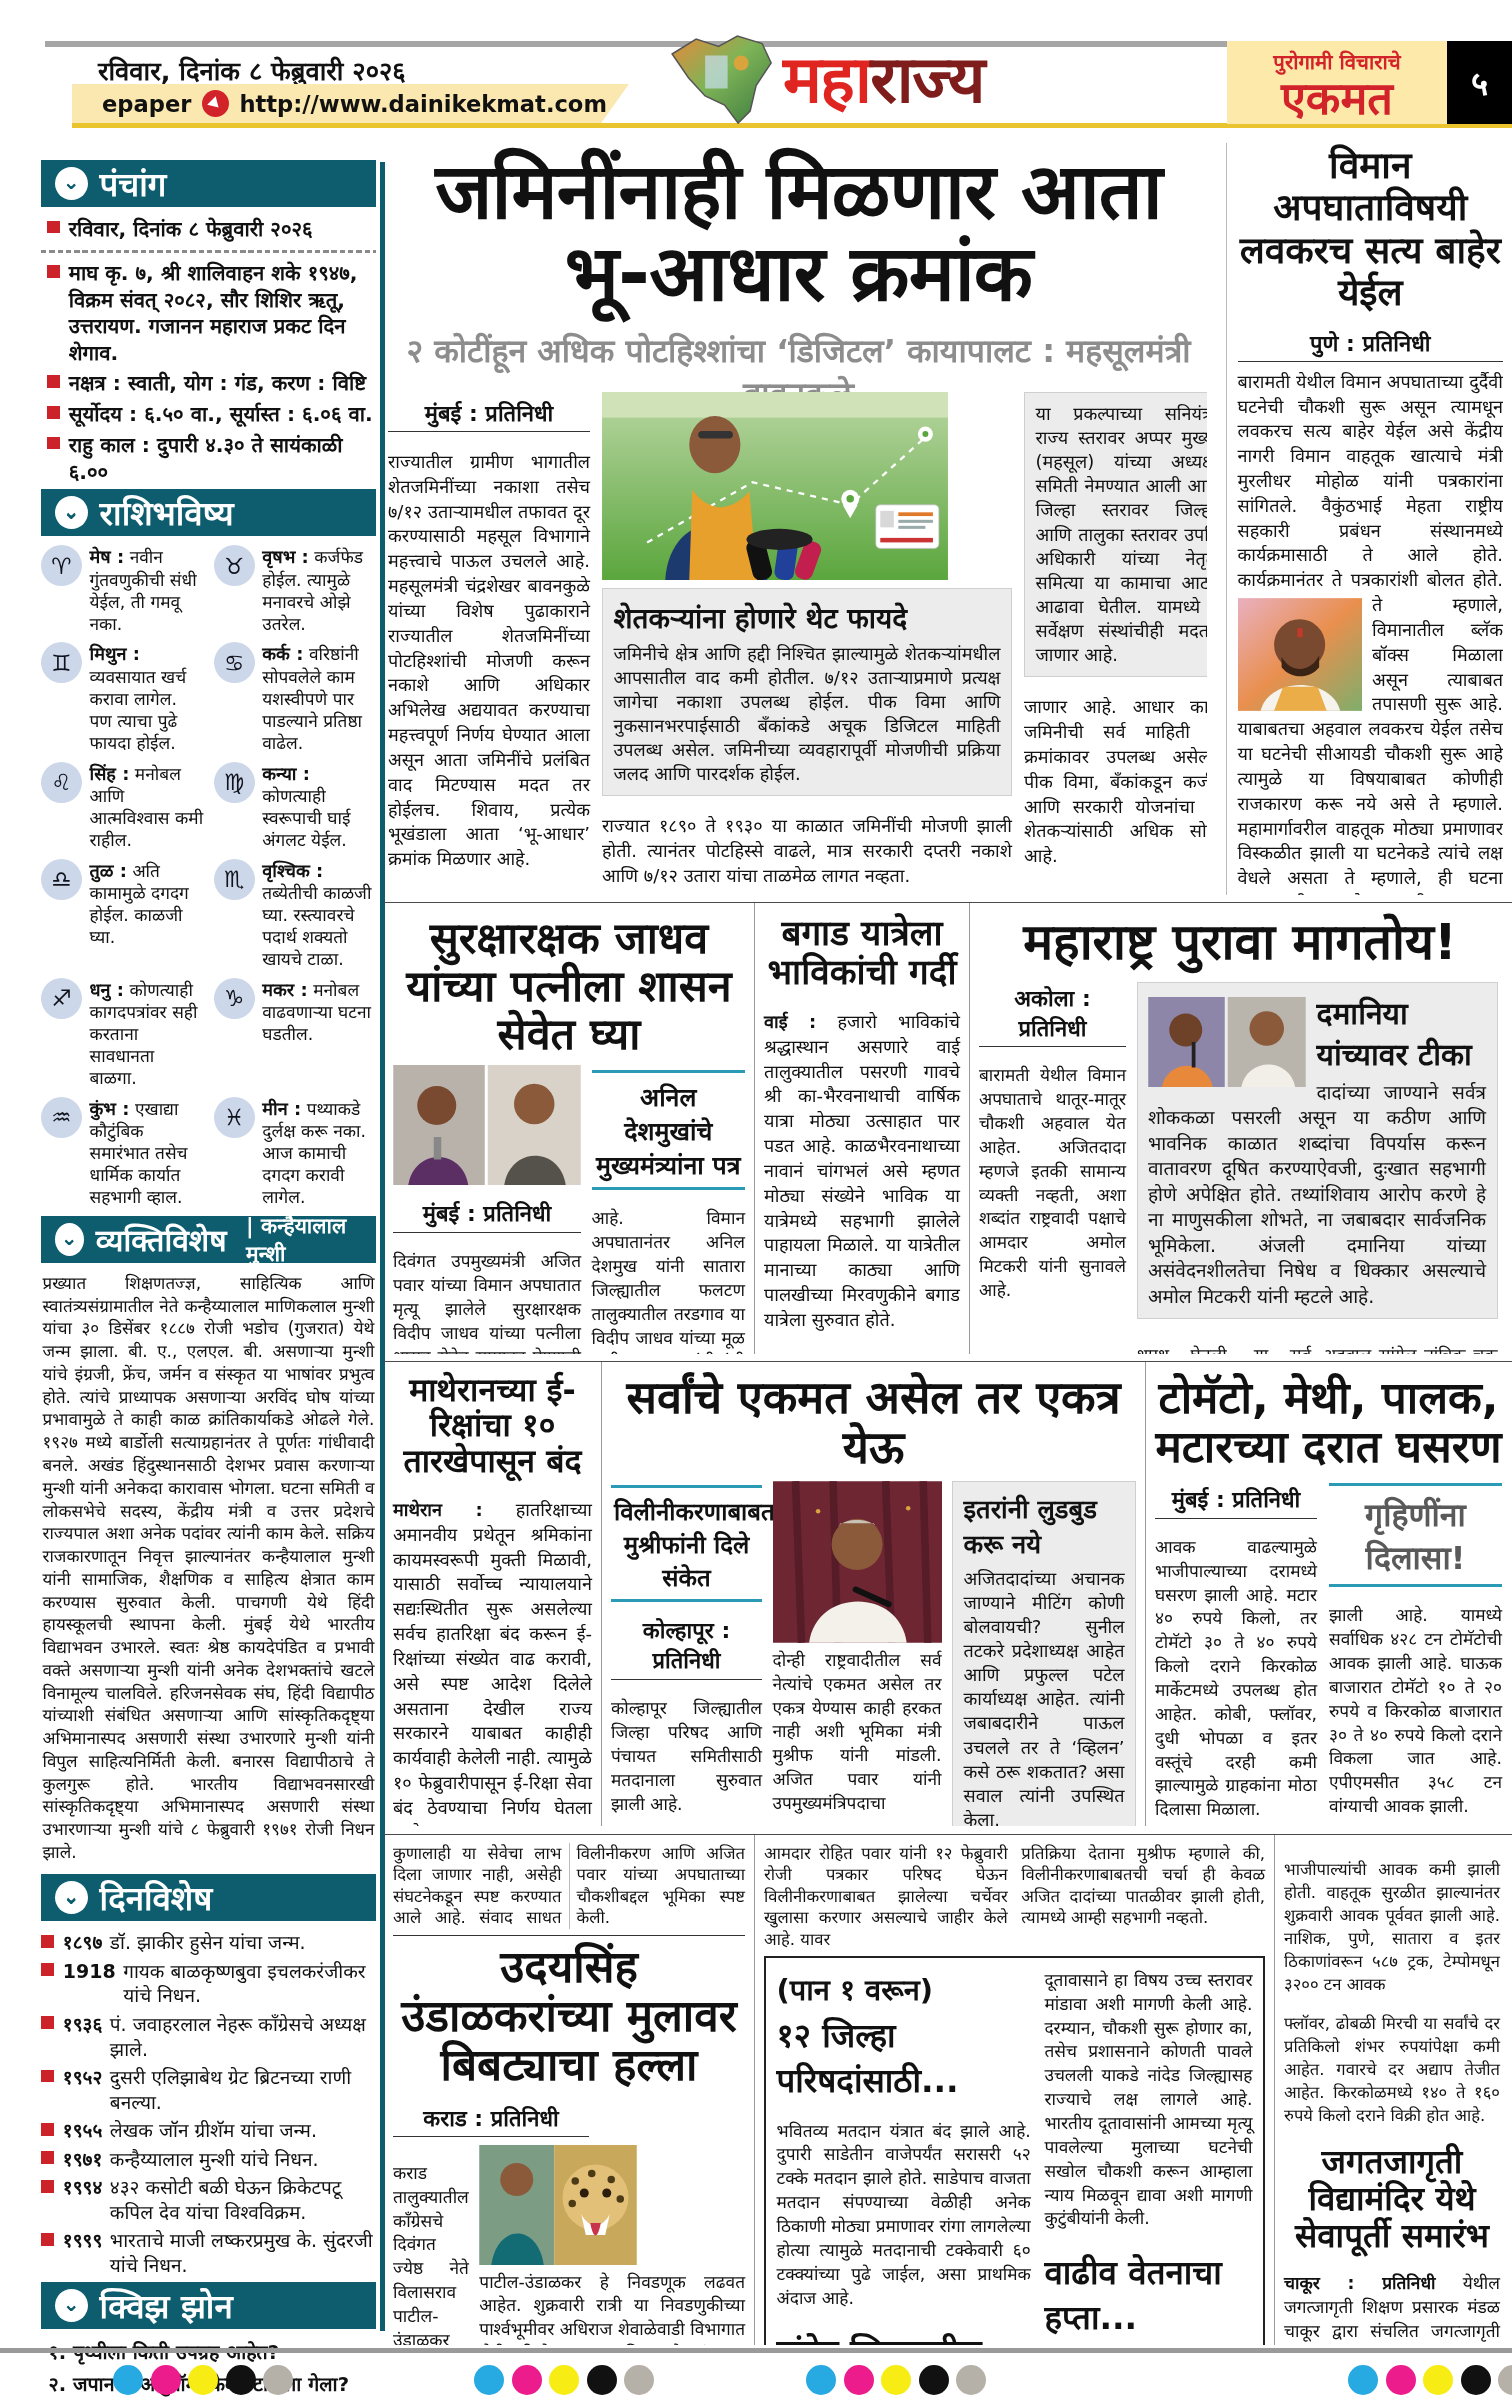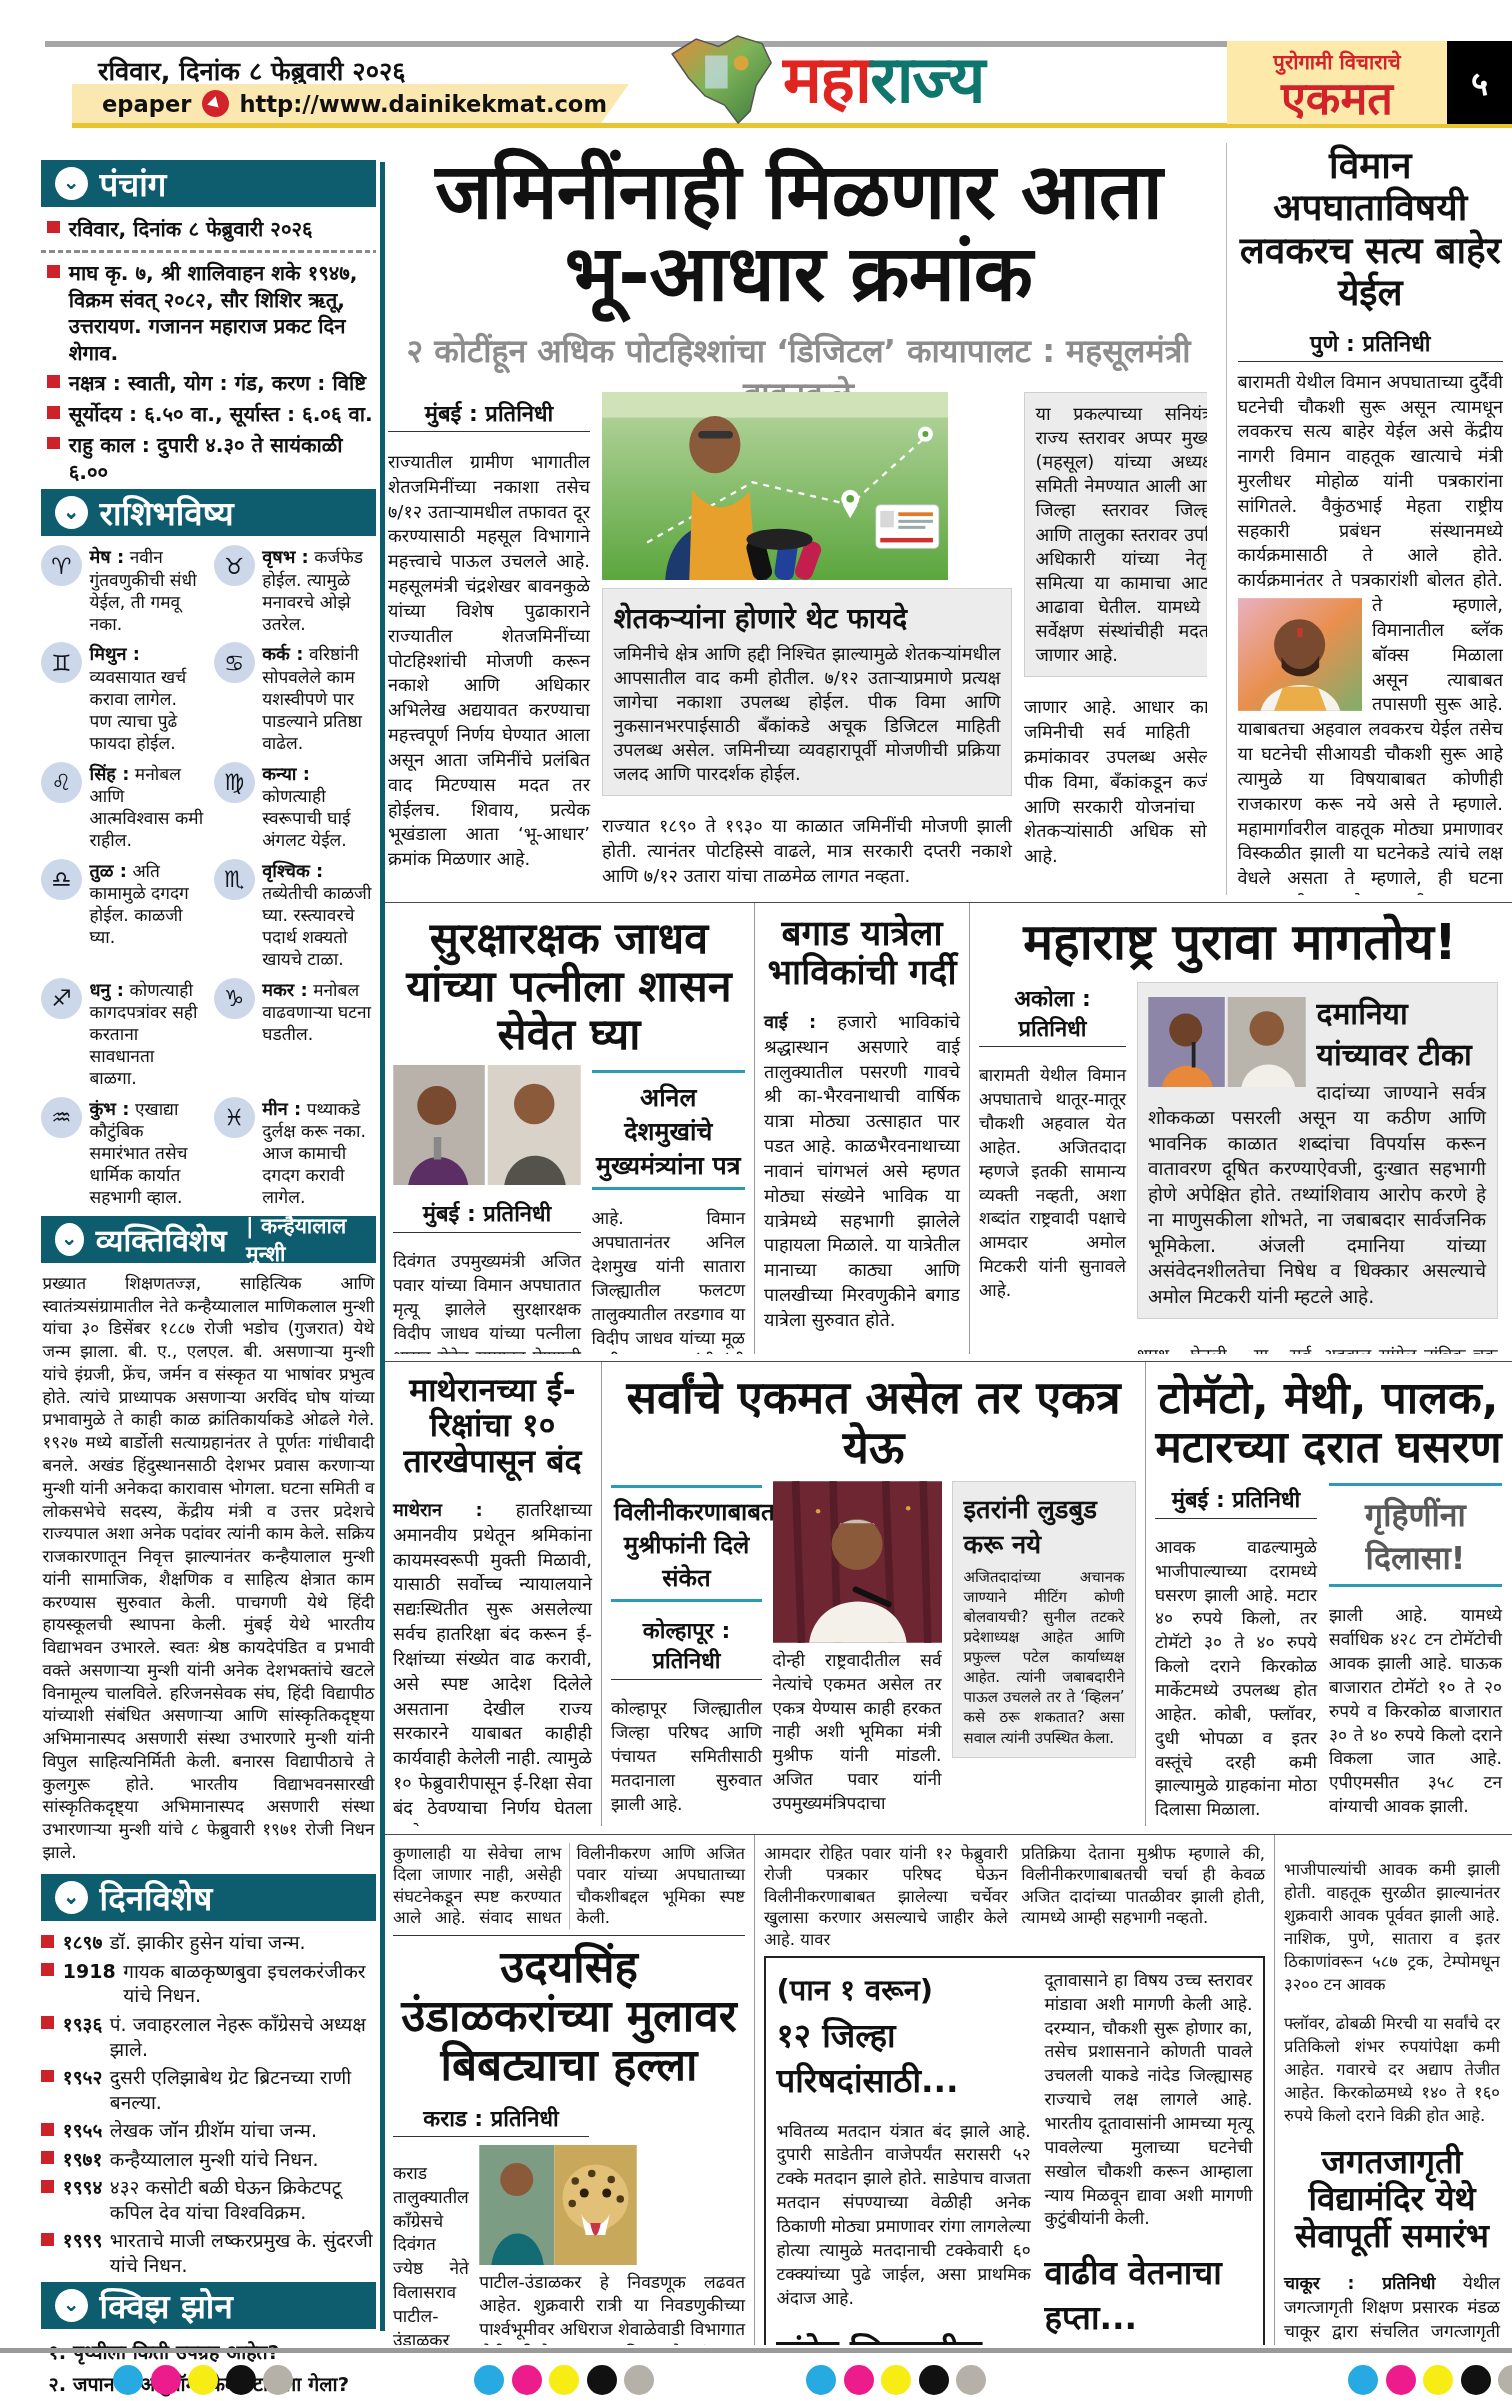--- a/index.html
+++ b/index.html
@@ -11,21 +11,21 @@
   .hdr-date{position:absolute;left:98px;top:53px;font-size:25.6px;font-weight:700;}
   .epaper-band{position:absolute;left:72px;top:84px;width:557px;height:39px;background:#fbe8b0;
      display:flex;align-items:center;gap:10.5px;padding-left:30px;
      clip-path:polygon(0 0,100% 0,95% 100%,0 100%);}
   .epaper-band .lbl{font-size:22.6px;font-weight:700;}
   .ep-ic{width:27px;height:27px;border-radius:50%;background:#d2232a;display:flex;align-items:center;justify-content:center;}
   .ep-ic::after{content:"";width:0;height:0;border-left:10.5px solid #fff;border-top:6.8px solid transparent;border-bottom:6.8px solid transparent;transform:rotate(45deg);}
   .gold-line{position:absolute;left:72px;top:123px;width:1441px;height:4.5px;background:#e9c42e;}
   .map-g{position:absolute;left:666px;top:33px;width:109px;height:93px;}
   .masthead{position:absolute;left:783px;top:47px;font-size:65px;font-weight:800;letter-spacing:-1.5px;line-height:1;}
-  .masthead .r{color:#e02420;} .masthead .g{color:#0f766e;}
+  .masthead .r{color:#e02420;} .masthead .g{color:#7f1d1d;}
   .tagline{position:absolute;left:1227px;top:41px;width:220px;height:83px;background:#fde9a9;text-align:center;padding-top:6px;}
   .tagline .t1{font-size:20.3px;font-weight:800;color:#d2232a;}
   .tagline .t2{font-size:45px;font-weight:800;color:#d2232a;line-height:1.05;}
   .pgbox{position:absolute;left:1447px;top:41px;width:65px;height:83px;background:#000;color:#fff;
      display:flex;align-items:center;justify-content:center;font-size:33px;font-weight:700;}
   
   .sidebar{position:absolute;left:41px;top:160px;width:335px;}
   .teal-vrule{position:absolute;left:380px;top:162px;width:5.3px;height:2169px;background:#0d5d6f;}
   .secbar{display:flex;align-items:center;gap:12px;background:#0d5d6f;color:#fff;height:47px;padding-left:13.6px;margin-bottom:9px;}
   .secbar .cir{width:33px;height:33px;border-radius:50%;background:#fff;color:#0d5d6f;display:flex;align-items:center;justify-content:center;font-size:19.6px;font-weight:800;line-height:.55;flex-direction:column;}
@@ -453,21 +453,21 @@
             <circle cx="112" cy="84" r="34" fill="#8a5a3b"></circle>
               <path d="M86 62 C94 48 132 48 140 64 L134 56 L90 56 Z" fill="#c9c2b6"></path>
             <path d="M48 215 C58 142 168 142 178 215 Z" fill="#f4f1ea"></path>
             <rect x="104" y="150" width="56" height="8" rx="4" fill="#111" transform="rotate(24 132 154)"></rect>
           </svg>
           <p class="body-t" style="font-size:17.3px;margin-top:6px" data-name="ekmat-p2">दोन्ही राष्ट्रवादीतील सर्व नेत्यांचे एकमत असेल तर एकत्र येण्यास काही हरकत नाही अशी भूमिका मंत्री मुश्रीफ यांनी मांडली. अजित पवार यांनी उपमुख्यमंत्रिपदाचा</p>
         </div>
         <div style="width:188px" data-name="ekmat-box">
           <div class="graybox" style="margin-top:0" data-name="ludbud-box">
             <h3 style="font-size:25.6px" data-name="ludbud-box-title">इतरांनी लुडबुड करू नये</h3>
-            <div class="bt" style="font-size:15px" data-name="ludbud-box-text">अजितदादांच्या अचानक जाण्याने मीटिंग कोणी बोलवायची? सुनील तटकरे प्रदेशाध्यक्ष आहेत आणि प्रफुल्ल पटेल कार्याध्यक्ष आहेत. त्यांनी जबाबदारीने पाऊल उचलले तर ते ‘व्हिलन’ कसे ठरू शकतात? असा सवाल त्यांनी उपस्थित केला.</div>
+            <div class="bt" style="font-size:18px" data-name="ludbud-box-text">अजितदादांच्या अचानक जाण्याने मीटिंग कोणी बोलवायची? सुनील तटकरे प्रदेशाध्यक्ष आहेत आणि प्रफुल्ल पटेल कार्याध्यक्ष आहेत. त्यांनी जबाबदारीने पाऊल उचलले तर ते ‘व्हिलन’ कसे ठरू शकतात? असा सवाल त्यांनी उपस्थित केला.</div>
           </div>
         </div>
       </div>
     </div>
     <div class="bcol" style="width:366px" data-name="tomato-article">
       <h2 class="art-h2" style="font-size:44px" data-name="tomato-headline">टोमॅटो, मेथी, पालक, मटारच्या दरात घसरण</h2>
       <div style="display:flex;gap:12px">
         <div style="width:162px" data-name="tomato-left">
           <div class="dateline" data-name="tomato-dateline">मुंबई : प्रतिनिधी</div>
           <p class="body-t" style="font-size:17.3px" data-name="tomato-p1">आवक वाढल्यामुळे भाजीपाल्याच्या दरामध्ये घसरण झाली आहे. मटार ४० रुपये किलो, तर टोमॅटो ३० ते ४० रुपये किलो दराने किरकोळ मार्केटमध्ये उपलब्ध होत आहेत. कोबी, फ्लॉवर, दुधी भोपळा व इतर वस्तूंचे दरही कमी झाल्यामुळे ग्राहकांना मोठा दिलासा मिळाला.</p>

